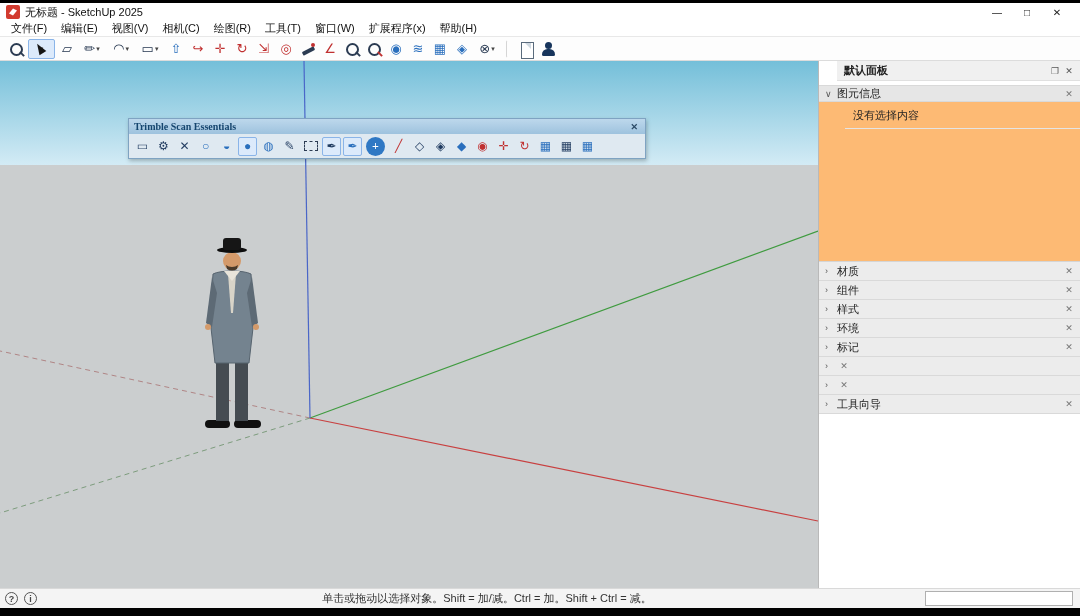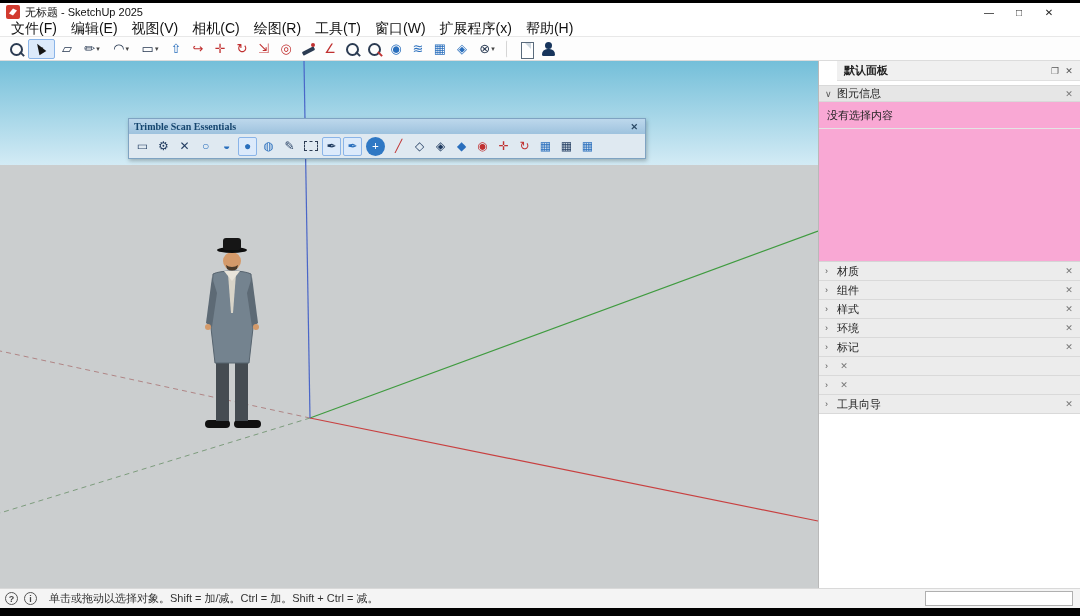--- a/index.html
+++ b/index.html
@@ -3,30 +3,30 @@
 <meta charset="utf-8">
 <style>
   * { margin:0; padding:0; box-sizing:border-box; }
   html,body { width:1080px; height:616px; background:#000; overflow:hidden;
     font-family:"Liberation Sans","DejaVu Sans",sans-serif; font-size:11px; color:#222; }
   .stage { position:relative; width:1080px; height:616px; background:#000; }
   .frame { position:absolute; left:0; top:3px; width:1080px; height:605px; background:#fff;
     display:flex; flex-direction:column; overflow:hidden; }
 
   
-  .titlebar { height:18px; display:flex; align-items:center; padding:0 16px 0 6px; background:#fff; flex:0 0 auto; }
+  .titlebar { height:18px; display:flex; align-items:center; padding:0 8px 0 6px; background:#fff; flex:0 0 auto; }
   .titlebar .title { margin-left:5px; font-size:11px; color:#111; }
   .titlebar .spacer { flex:1; }
   .winbtn { width:30px; height:17px; display:flex; align-items:center; justify-content:center;
     font-size:10px; color:#222; cursor:default; }
 
   
   .menubar { height:16px; display:flex; align-items:center; padding:0 4px; background:#fff;
     border-bottom:1px solid #e8e8e8; flex:0 0 auto; }
-  .menu-item { padding:0 7px; font-size:14px; color:#111; }
+  .menu-item { padding:0 7px; font-size:11px; color:#111; }
 
   
   .toolbar { height:24px; display:flex; align-items:center; gap:2px; padding:0 6px;
     background:#fdfdfd; border-bottom:1px solid #dcdcdc; flex:0 0 auto; }
   .tb-icon { position:relative; height:20px; min-width:20px; display:flex; align-items:center;
     justify-content:center; border:1px solid transparent; border-radius:2px; font-size:13px; line-height:1; }
   .tb-icon .g { color:#25364f; }
   .tb-icon.red .g { color:#c03030; }
   .tb-icon.blue .g { color:#2a6fbd; }
   .tb-icon.navy .g { color:#1f3a5f; }
@@ -83,32 +83,32 @@
   .panel-title .spacer { flex:1; }
   .panel-mini { width:14px; height:14px; display:flex; align-items:center; justify-content:center;
     font-size:9px; color:#555; }
   .entity-header, .sec-row { height:17px; background:#e6e6e6; border-bottom:1px solid #d9d9d9;
     display:flex; align-items:center; padding:0 4px 0 6px; }
   .entity-header { margin-top:4px; border-top:1px solid #d9d9d9; }
   .sec-row { height:19px; background:#ececec; }
   .chev { width:12px; font-size:9px; color:#555; }
   .sec-label { flex:1; color:#222; }
   .sec-close { width:14px; text-align:center; font-size:9px; color:#777; }
-  .entity-body { height:160px; background:#f9a8d4; border-bottom:1px solid #d5d5d5;
-    display:flex; flex-direction:column; }
+  .entity-body { height:160px; background:#fdba74; border-bottom:1px solid #d5d5d5;
+    display:flex; flex-direction:column;padding-left:26px; }
   .entity-empty { padding:6px 8px 5px 8px; border-bottom:1px solid #e4e4e4; color:#222; }
   .panel-rest { flex:1; background:#fff; }
 
   
   .statusbar { height:20px; background:#f4f4f4; border-top:1px solid #d9d9d9;
     display:flex; align-items:center; padding:0 5px; flex:0 0 auto; }
   .status-circle { width:13px; height:13px; border:1px solid #555; border-radius:50%;
     display:flex; align-items:center; justify-content:center; font-size:9px; font-weight:bold;
     color:#444; margin-right:6px; }
-  .status-hint { margin-left:6px; color:#333; flex:1; }
+  .status-hint { margin-left:6px; color:#333; flex:1;text-align:center; }
   .measure-input { width:148px; height:15px; border:1px solid #b0b0b0; background:#fff;
     margin-right:2px; font-size:10px; padding:0 3px; }
 </style>
 </head>
 <body>
 
 <div class="stage">
   <div class="frame">
 
     <div class="titlebar">

